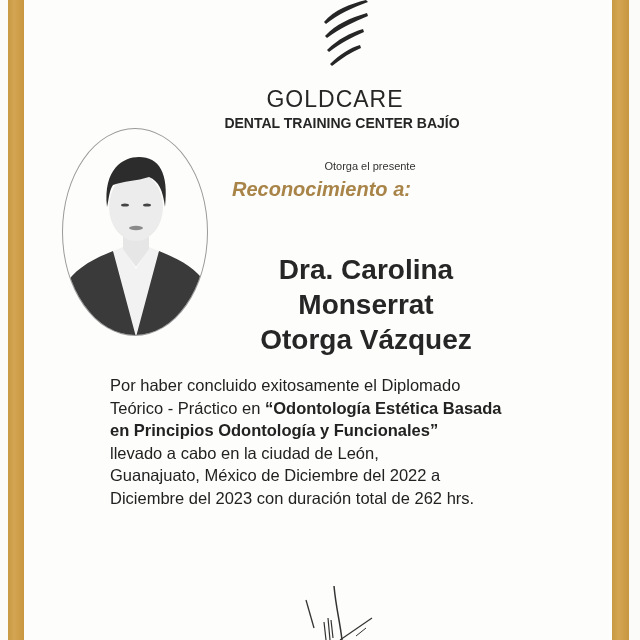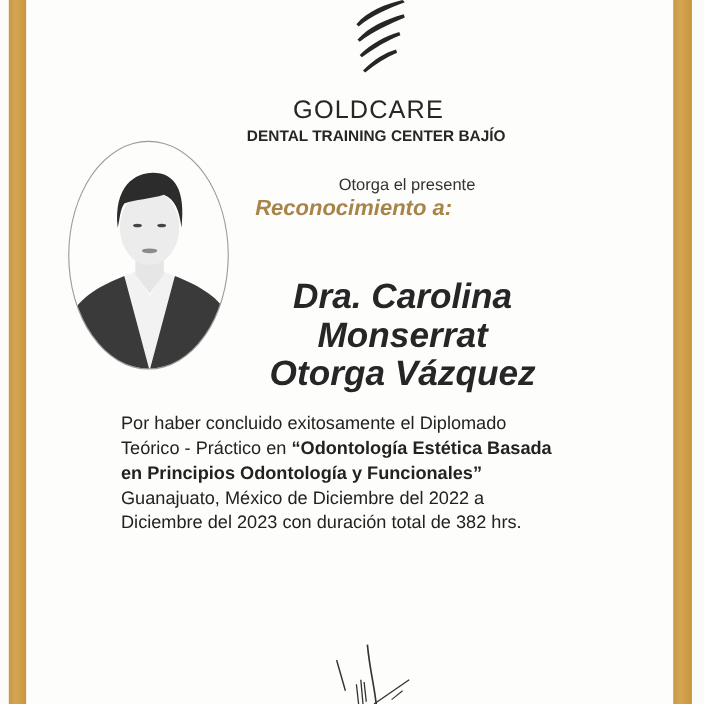--- a/index.html
+++ b/index.html
@@ -41,32 +41,32 @@
     .photo-oval {
       position: absolute; left: 0; top: 0; width: 146px; height: 208px;
       border-radius: 50%;
       border: 1.5px solid #9a9a9a;
       box-sizing: border-box;
       background: #fdfdfb;
       overflow: hidden;
     }
     .otorga {
       position: absolute; left: 200px; width: 300px; top: 160px;
-      text-align: center; font-size: 15px; color: #333;
+      text-align: center; font-size: 11px; color: #333;
       padding-left: 40px; box-sizing: border-box;
     }
     .recon {
       position: absolute; left: 200px; width: 300px; top: 178px;
       font-size: 20px; font-style: italic; font-weight: bold;
       color: #a98448;
       padding-left: 32px; box-sizing: border-box;
     }
     .name {
       position: absolute; left: 200px; width: 300px; top: 252px;
-      text-align: center; font-size: 32px; font-style: italic; font-weight: bold;
+      text-align: center; font-size: 28px; font-weight: bold;
       color: #262626; line-height: 35px;
       padding-left: 32px; box-sizing: border-box;
     }
     .body-text {
       position: absolute; left: 90px; width: 500px; top: 374px;
       text-align: left; font-size: 16.5px; line-height: 22.5px; color: #222;
       padding-left: 20px; box-sizing: border-box;
     }
     .body-text .b { font-weight: bold; }
     .signature {
@@ -119,22 +119,23 @@
 
 <div class="name">
   <div>Dra. Carolina Monserrat</div>
   <div>Otorga Vázquez</div>
 </div>
 
 <div class="body-text">
   <div>Por haber concluido exitosamente el Diplomado</div>
   <div><span>Teórico - Práctico en </span><span class="b">“Odontología Estética Basada</span></div>
   <div class="b">en Principios Odontología y Funcionales”</div>
+  <div>llevado a cabo en la ciudad de León,</div>
   <div>Guanajuato, México de Diciembre del 2022 a</div>
-  <div>Diciembre del 2023 con duración total de 382 hrs.</div>
+  <div>Diciembre del 2023 con duración total de 262 hrs.</div>
 </div>
 
 <div class="signature">
   <svg width="80" height="62" viewBox="0 0 80 62">
     <path d="M6 22 L 14 50" stroke="#333" stroke-width="1.3" fill="none"></path>
     <path d="M34 8 C 36 30, 40 44, 42 62" stroke="#333" stroke-width="1.5" fill="none"></path>
     <path d="M24 44 L 26 62 M28 40 L 30 62 M31 42 L 33 60" stroke="#333" stroke-width="1.2" fill="none"></path>
     <path d="M40 62 L 72 40" stroke="#333" stroke-width="1.2" fill="none"></path>
     <path d="M56 58 L 66 50" stroke="#333" stroke-width="1" fill="none"></path>
   </svg>

